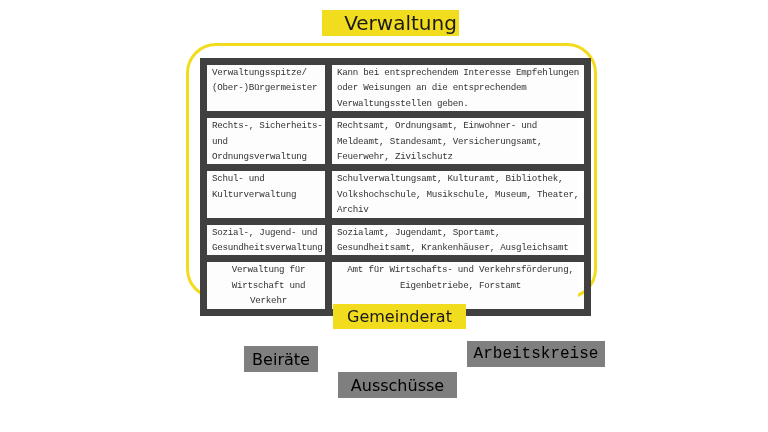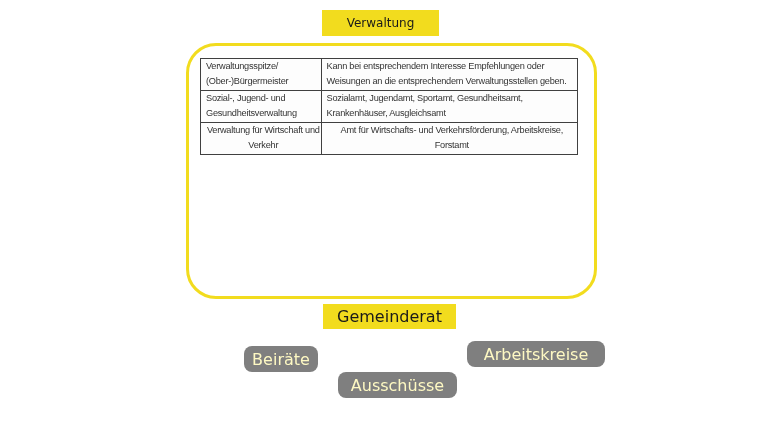--- a/index.html
+++ b/index.html
@@ -21,26 +21,26 @@
       justify-content: center;
       font-family: "DejaVu Sans", sans-serif;
       white-space: nowrap;
     }
     .yellow {
       background: #f2dc1e;
       color: #1a1a1a;
     }
     .gray {
       background: #7f7f7f;
-      color: #fef9c3;
-      border-radius: 8px;
+      color: #000000;
     }
     #title-box {
       left: 322px; top: 10px; width: 117px; height: 26px;
-      font-size: 12px;
+      font-size: 20px;
+      padding-left: 20px;
     }
     #frame {
       position: absolute;
       left: 186px; top: 43px;
       width: 405px; height: 250px;
       border: 3px solid #f2dc1e;
       border-radius: 30px;
       background: #ffffff;
     }
     #table-wrap {
@@ -53,73 +53,83 @@
       border-collapse: collapse;
       width: 378px;
       table-layout: fixed;
       font-family: "Liberation Sans", sans-serif;
       font-size: 9.2px;
       line-height: 15.4px;
       color: #333333;
       letter-spacing: -0.25px;
     }
     td {
-      border: 1px solid #404040;
+      border: 7px solid #404040;
       vertical-align: top;
       padding: 0 0 0 5px;
       transform-origin: left;
+      font-family: Liberation Mono, monospace;
     }
     td.c1 { width: 113px; }
     td.c2 { width: 247px; }
     tr.r0 td { height: 31px; }
     tr.r1 td { height: 30px; }
     tr.r2 td { height: 31px; }
     tr.r3 td { height: 30px; }
     tr.r4 td { height: 30px; }
     tr.r5 td { height: 45px; }
     tr.r6 td { height: 30px; text-align: center; }
     #gemeinderat-box {
-      left: 323px; top: 304px; width: 133px; height: 25px;
+      left: 333px; top: 304px; width: 133px; height: 25px;
       font-size: 16px;
     }
     #beiraete-box {
       left: 244px; top: 346px; width: 74px; height: 26px;
       font-size: 16px;
     }
     #ausschuesse-box {
       left: 338px; top: 372px; width: 119px; height: 26px;
       font-size: 16px;
       text-align: center;
     }
     #arbeitskreise-box {
       left: 467px; top: 341px; width: 138px; height: 26px;
       font-size: 16px;
+      font-family: Liberation Mono, monospace;
     }
   </style>
 </head>
 <body>
 
 <div id="title-box" class="label-box yellow">Verwaltung</div>
 
 <div id="frame"></div>
 
 <div id="table-wrap">
   <table>
     <tbody>
       <tr class="r0">
         <td class="c1">Verwaltungsspitze/ (Ober-)Bürgermeister</td>
         <td class="c2">Kann bei entsprechendem Interesse Empfehlungen oder Weisungen an die entsprechendem Verwaltungsstellen geben.</td>
       </tr>
+      <tr class="r2">
+        <td class="c1">Rechts-, Sicherheits- und Ordnungsverwaltung</td>
+        <td class="c2">Rechtsamt, Ordnungsamt, Einwohner- und Meldeamt, Standesamt, Versicherungsamt, Feuerwehr, Zivilschutz</td>
+      </tr>
+      <tr class="r3">
+        <td class="c1">Schul- und Kulturverwaltung</td>
+        <td class="c2">Schulverwaltungsamt, Kulturamt, Bibliothek, Volkshochschule, Musikschule, Museum, Theater, Archiv</td>
+      </tr>
       <tr class="r4">
         <td class="c1">Sozial-, Jugend- und Gesundheitsverwaltung</td>
         <td class="c2">Sozialamt, Jugendamt, Sportamt, Gesundheitsamt, Krankenhäuser, Ausgleichsamt</td>
       </tr>
       <tr class="r6">
         <td class="c1">Verwaltung für Wirtschaft und Verkehr</td>
-        <td class="c2">Amt für Wirtschafts- und Verkehrsförderung, Arbeitskreise, Forstamt</td>
+        <td class="c2">Amt für Wirtschafts- und Verkehrsförderung, Eigenbetriebe, Forstamt</td>
       </tr>
     </tbody>
   </table>
 </div>
 
 <div id="gemeinderat-box" class="label-box yellow">Gemeinderat</div>
 
 <div id="beiraete-box" class="label-box gray">Beiräte</div>
 
 <div id="ausschuesse-box" class="label-box gray">Ausschüsse</div>

